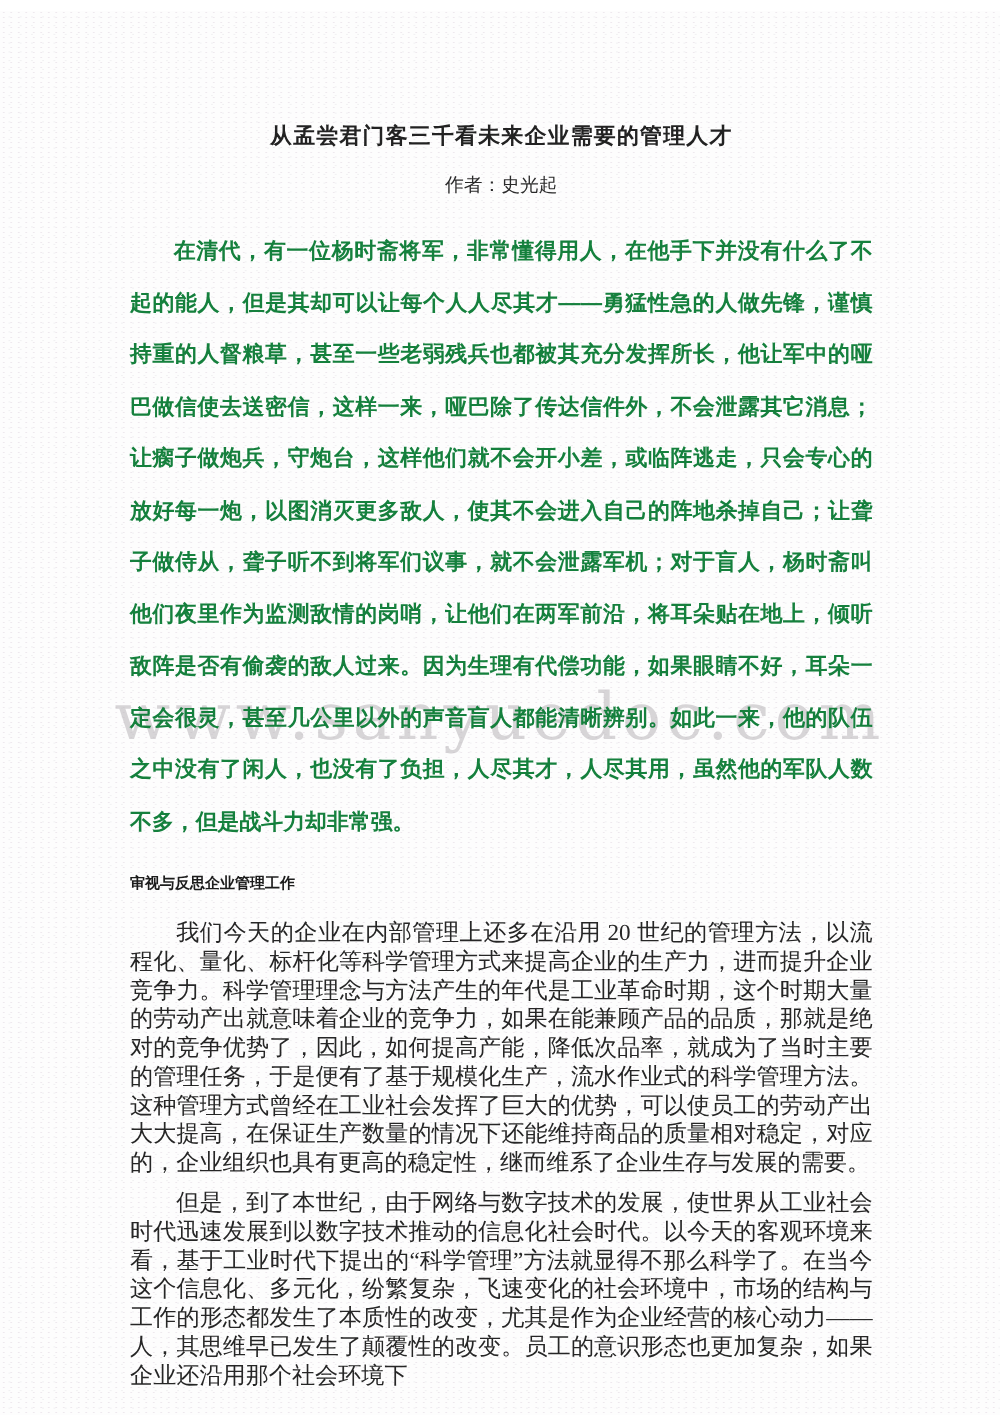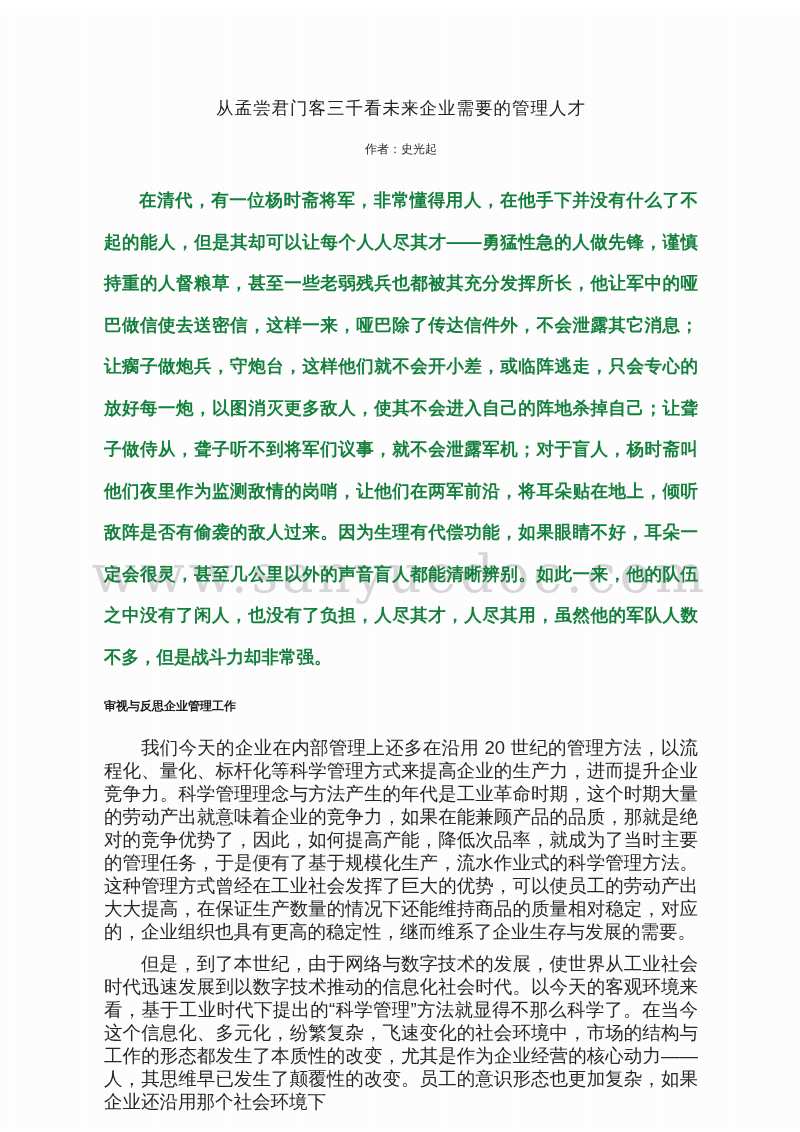--- a/index.html
+++ b/index.html
@@ -43,30 +43,30 @@
   .content {
     position: absolute;
     left: 104px;
     top: 96px;
     width: 594px;
     z-index: 2;
   }
   .title {
     margin: 0;
     font-family: "Liberation Serif", serif;
-    font-weight: normal;
+    font-weight: bold;
     font-size: 17.5px;
     line-height: 24px;
     text-align: center;
     color: #222222;
     letter-spacing: 1px;
   }
   .author {
     margin-top: 18px;
-    font-size: 12px;
+    font-size: 15px;
     line-height: 22px;
     text-align: center;
     color: #2a2a2a;
   }
   .intro {
     margin: 20px 0 0 0;
     font-family: "Liberation Sans", sans-serif;
     font-weight: bold;
     font-size: 17.5px;
     line-height: 41.5px;
@@ -77,21 +77,21 @@
   .heading {
     margin: 17px 0 0 0;
     font-family: "Liberation Sans", sans-serif;
     font-weight: bold;
     font-size: 12px;
     line-height: 22px;
     color: #1c1c1c;
   }
   .body-para {
     margin: 9px 0 0 0;
-    font-family: Liberation Sans, sans-serif;
+    font-family: Liberation Serif, serif;
     font-size: 18.5px;
     line-height: 23px;
     text-align: justify;
     text-indent: 2em;
     color: #262626;
   }
   .body-para.first {
     margin-top: 19px;
   }
 </style>

